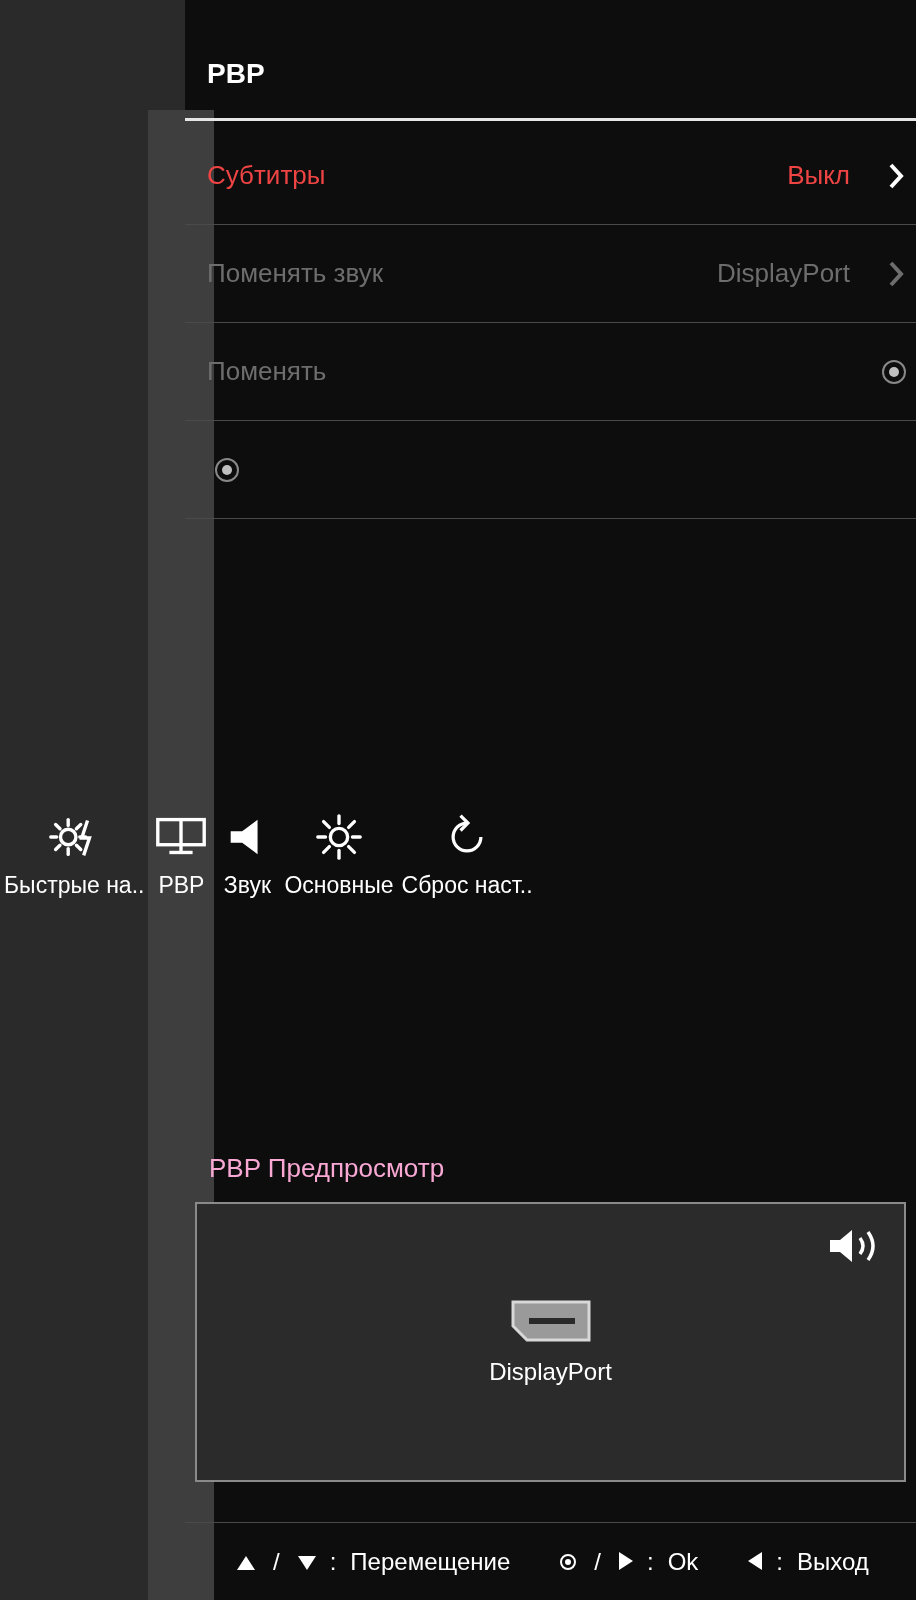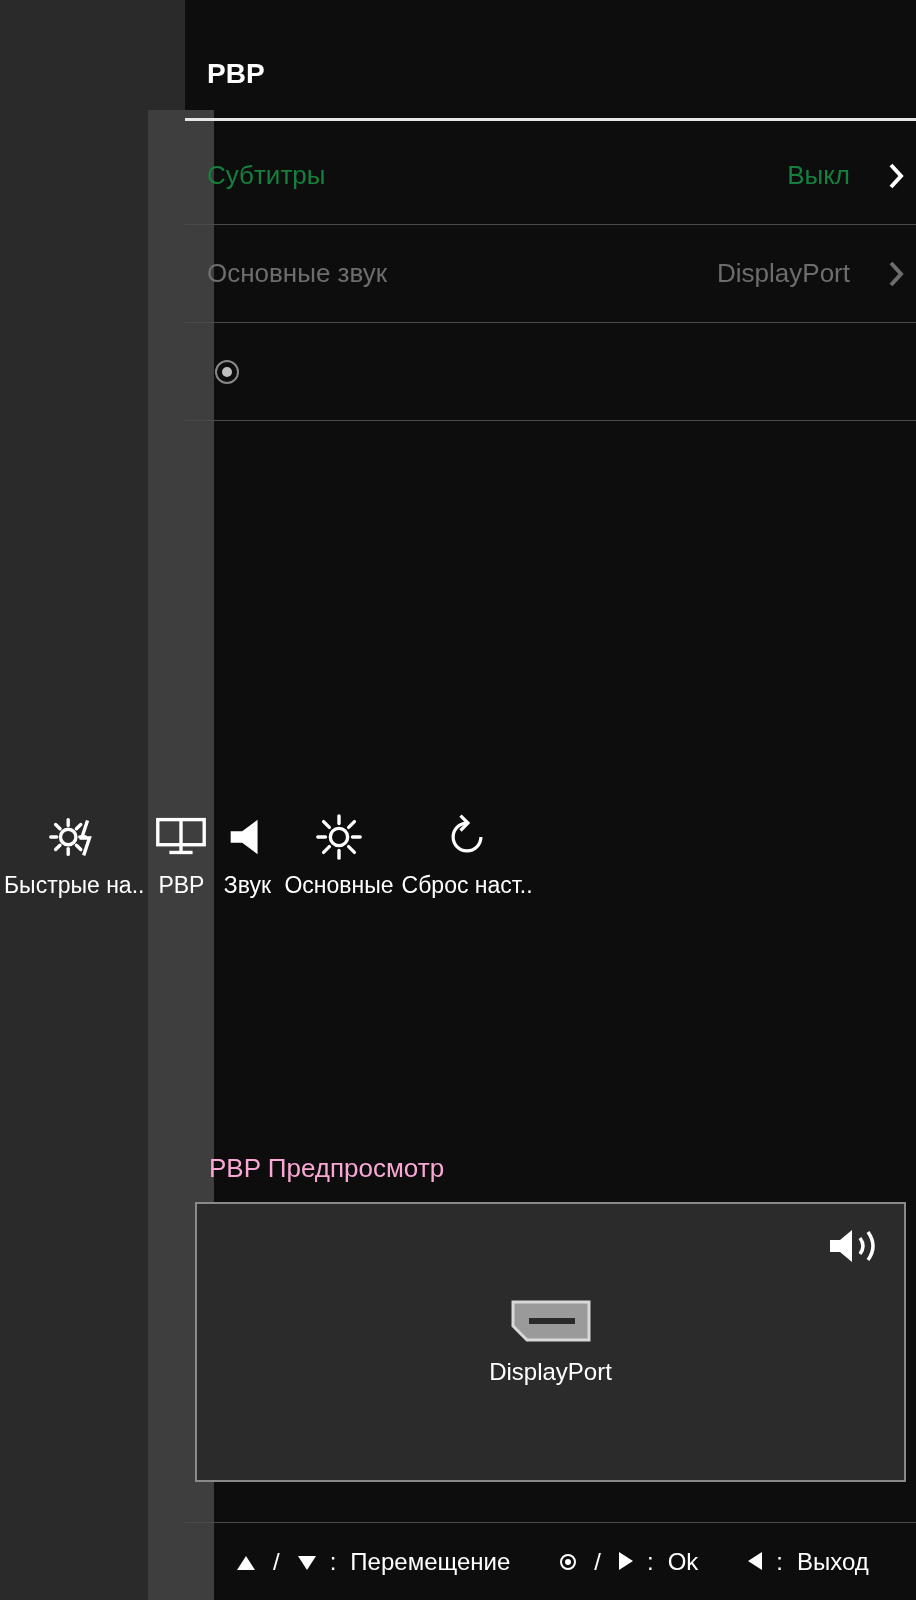--- a/index.html
+++ b/index.html
@@ -56,21 +56,21 @@
     margin-right: 0;
   }
   .rows { padding-top: 6px; }
   .row {
     display: flex;
     align-items: center;
     height: 98px;
     padding: 0 10px 0 22px;
     border-bottom: 1px solid #4a4a4a;
     font-size: 26px;
-    color: #15803d;
+    color: #ef4444;
   }
   .row.disabled { color: #6d6d6d; }
   .row-label { flex: 1; }
   .row-value { margin-right: 36px; font-size: 26px; }
   .row.disabled .row-value { color: #6d6d6d; }
   .chev { width: 20px; display:flex; align-items:center; justify-content:center; }
   .chev svg { stroke: #ffffff; stroke-width: 4; fill:none; }
   .row.disabled .chev svg { stroke: #6d6d6d; }
   .radio {
     width: 24px; height: 24px; border: 2px solid #888; border-radius: 50%;
@@ -214,29 +214,35 @@
       <span class="row-label">Субтитры</span>
       <span class="row-value">Выкл</span>
       <span class="chev">
         <svg width="16" height="28" viewBox="0 0 16 28">
             <polyline points="3,3 13,14 3,25"></polyline>
           </svg>
       </span>
     </div>
 
     <div class="row disabled">
-      <span class="row-label">Основные звук</span>
+      <span class="row-label">Поменять звук</span>
       <span class="row-value">DisplayPort</span>
       <span class="chev">
         <svg width="16" height="28" viewBox="0 0 16 28">
             <polyline points="3,3 13,14 3,25"></polyline>
           </svg>
       </span>
     </div>
 
+    <div class="row disabled">
+      <span class="row-label">Поменять</span>
+      <span class="radio">
+          <span class="dot"></span>
+        </span>
+    </div>
 
     <div class="row disabled">
       <span class="radio">
           <span class="dot"></span>
         </span>
     </div>
 
 
   </div>
 

